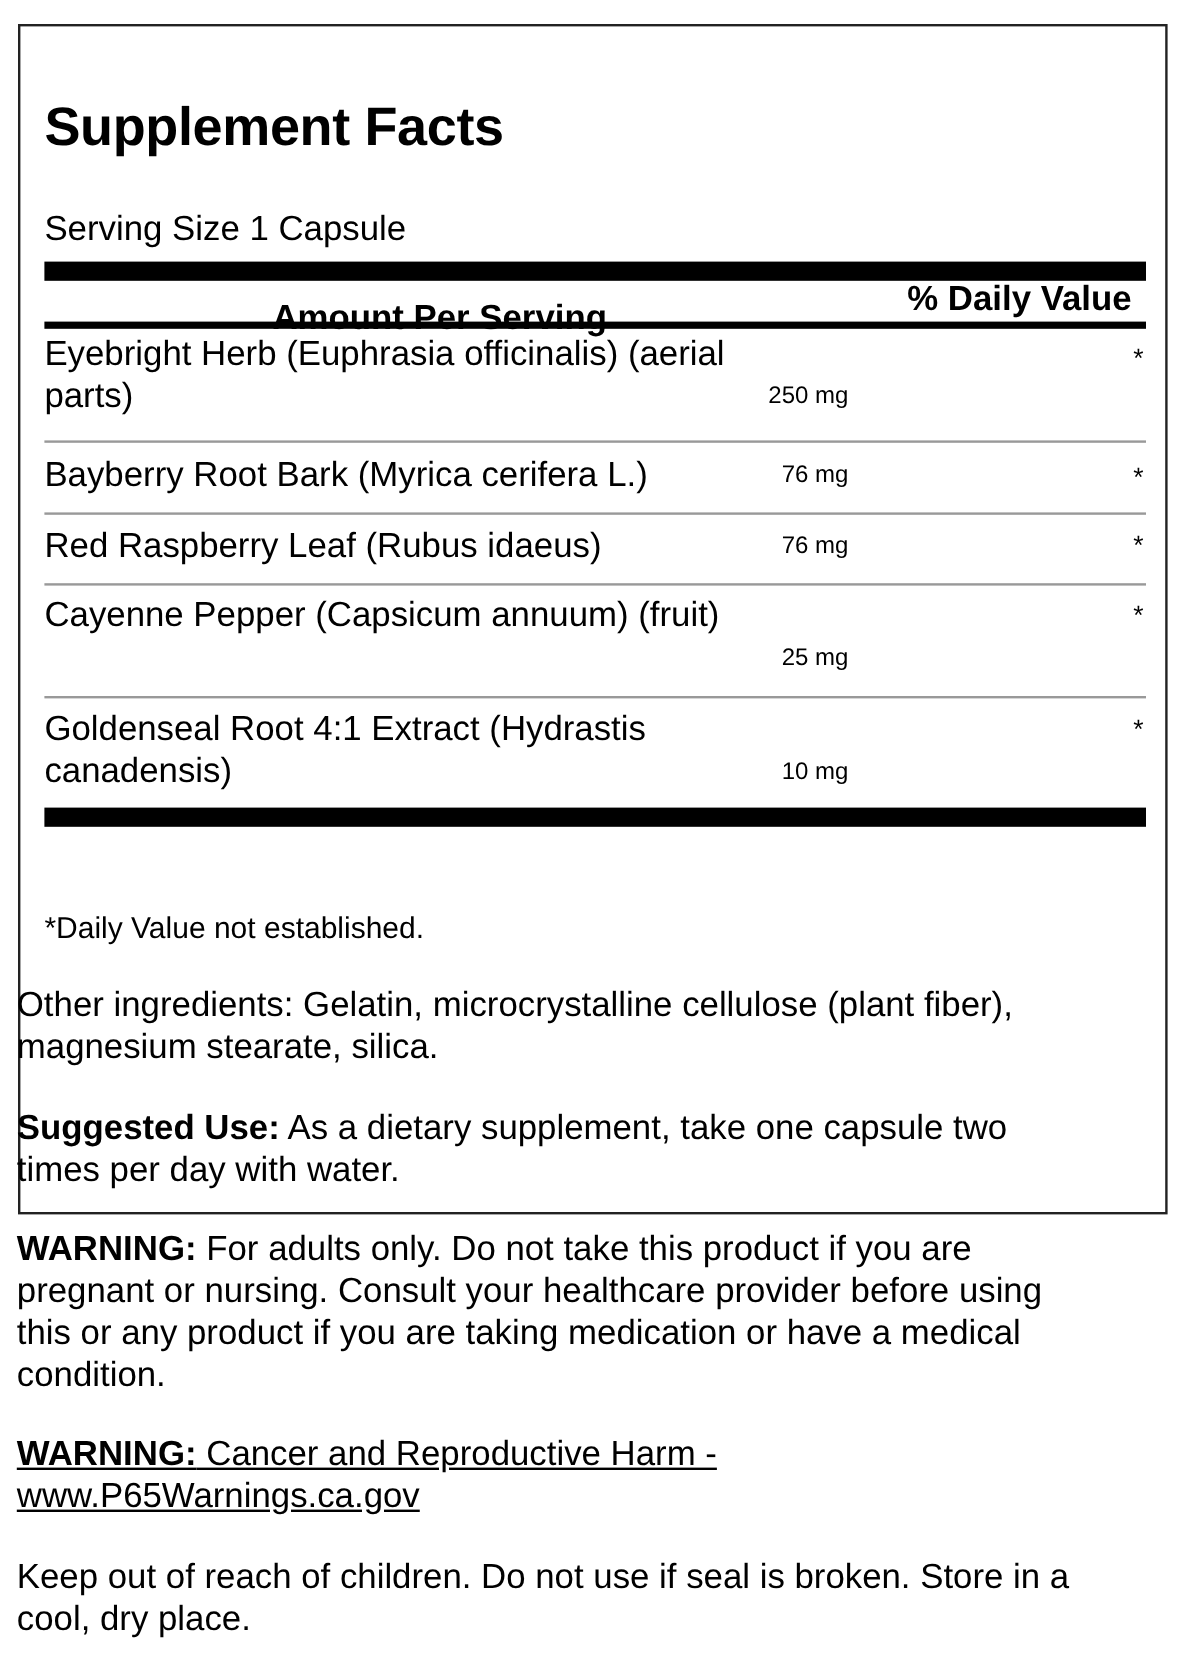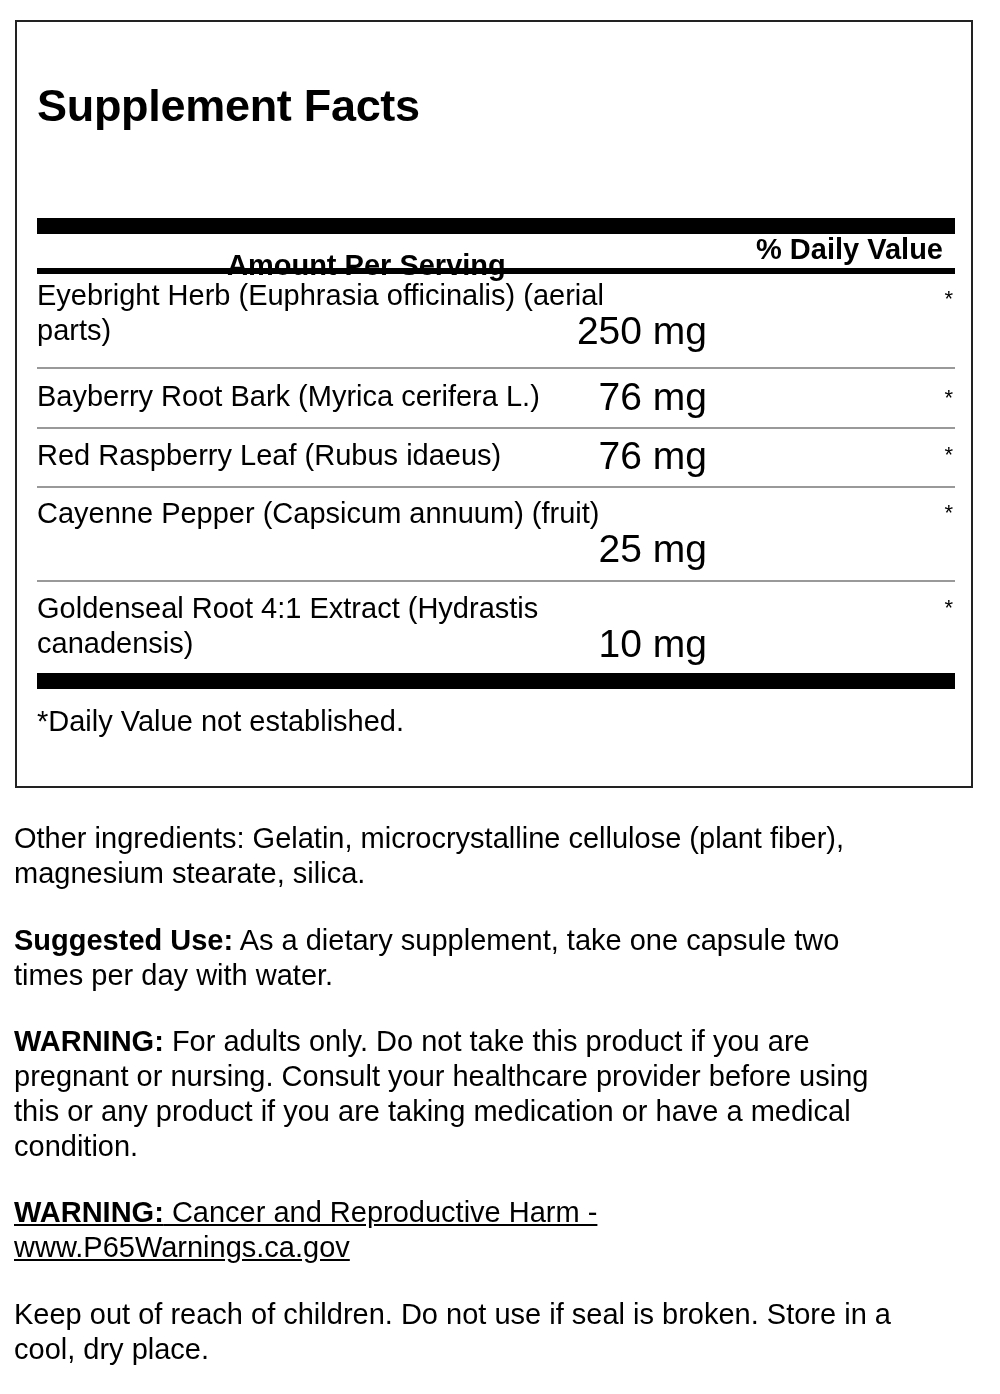--- a/index.html
+++ b/index.html
@@ -1,42 +1,43 @@
 <!DOCTYPE html>
 <html><head>
 <meta charset="utf-8">
 <style>
   html, body { margin: 0; padding: 0; background: #ffffff; }
   body { width: 1000px; height: 1394px; position: relative; overflow: hidden;
          font-family: "Liberation Sans", sans-serif; color: #000; }
-  .facts-box { position: absolute; left: 15px; top: 20px; width: 958px; height: 768px;
+  .facts-box { position: absolute; left: 15px; top: 20px; width: 958px; height: 992px;
                border: 2px solid #222; box-sizing: border-box; }
   .title { position: absolute; left: 20px; top: 58px; font-size: 45px; font-weight: bold; letter-spacing: -0.3px; }
   .serving { position: absolute; left: 20px; top: 153px; font-size: 29px; }
   .bar-thick { position: absolute; left: 20px; width: 918px; background: #000; }
   .bar-top { top: 196px; height: 16px; }
   .bar-mid { top: 246px; height: 6px; }
   .bar-bottom { top: 651px; height: 16px; }
   .hdr { position: absolute; top: 211px; font-size: 29px; font-weight: bold; }
   .hdr-amount { left: 210px; margin-top: 16px; }
   .hdr-dv { right: 28px; }
   .row { position: absolute; left: 20px; width: 918px; }
   .row-divider { position: absolute; left: 20px; width: 918px; height: 2px; background: #999; }
   .ing-name { position: absolute; left: 0; font-size: 29px; line-height: 35px; width: 600px; }
-  .ing-amount { position: absolute; font-size: 39px; line-height: 35px; text-align: left; right: 248px; }
+  .ing-amount { position: absolute; font-size: 20px; line-height: 35px; text-align: left; right: 248px; }
   .ing-dv { position: absolute; right: 2px; font-size: 22px; line-height: 22px; }
-  .footnote { position: absolute; left: 20px; top: 683px; font-size: 29px; text-align: center; }
+  .footnote { position: absolute; left: 20px; top: 738px; font-size: 25px; text-align: center; }
   .para { position: absolute; left: 14px; width: 960px; font-size: 29px; line-height: 35px; }
   .para b { font-weight: bold; }
 </style>
 </head>
 <body>
 
 <div class="facts-box">
   <div class="title">Supplement Facts</div>
+  <div class="serving">Serving Size 1 Capsule</div>
   <div class="bar-thick bar-top"></div>
   <div class="hdr hdr-amount">Amount Per Serving</div>
   <div class="hdr hdr-dv">% Daily Value</div>
   <div class="bar-thick bar-mid"></div>
 
   <div class="row" style="top:256px;height:86px;">
     <div class="ing-name" style="top:0;">
       <div>Eyebright Herb (Euphrasia officinalis) (aerial</div>
       <div>parts)</div>
     </div>

